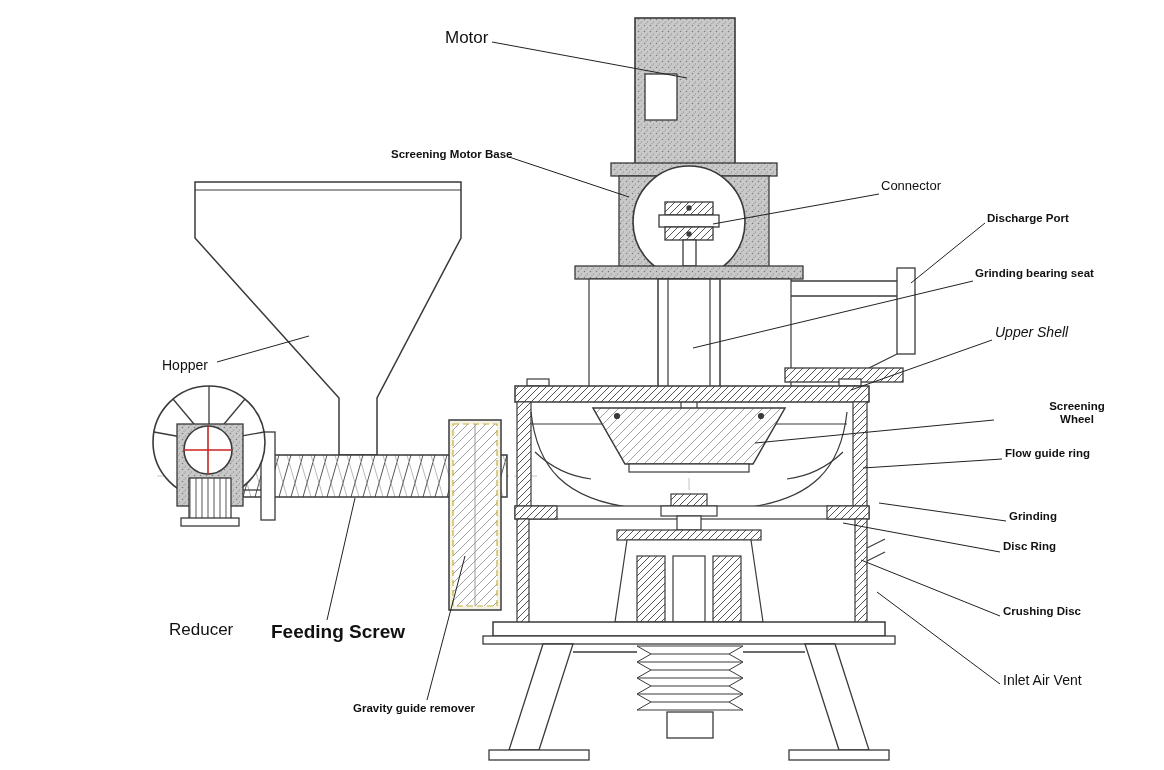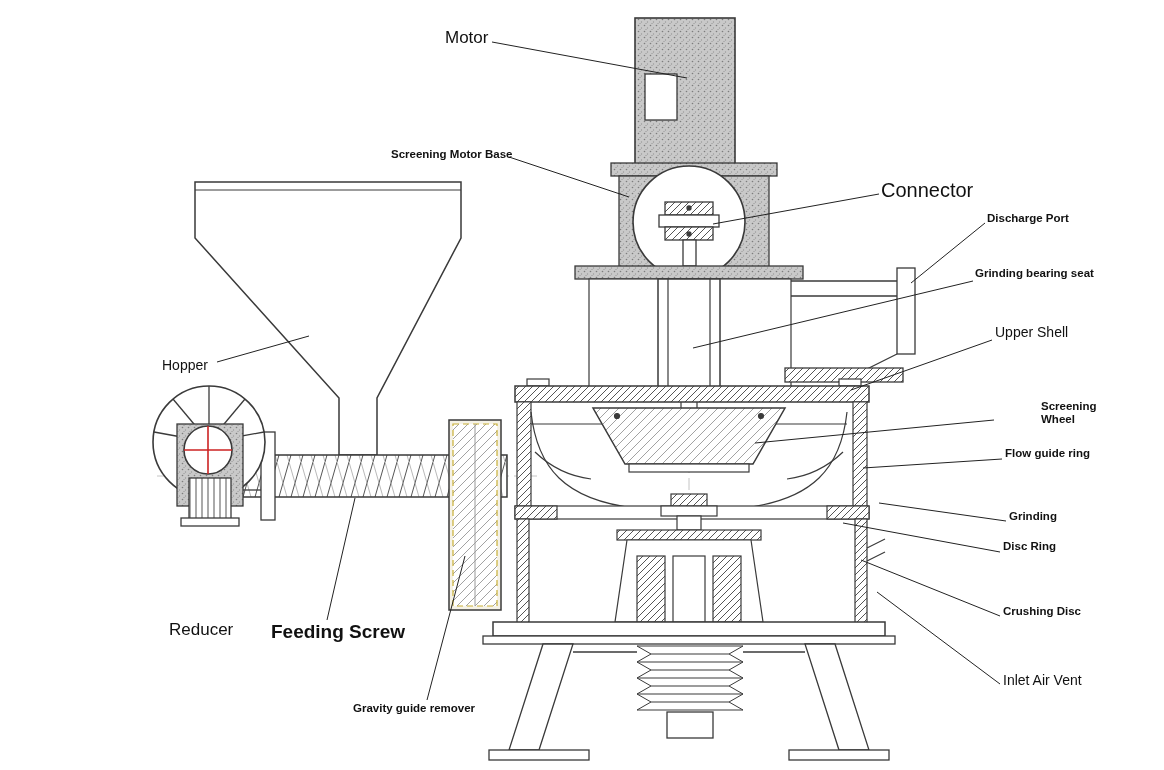--- a/index.html
+++ b/index.html
@@ -13,22 +13,22 @@
   }
   #drawing{position:absolute;left:0;top:0;}
   .label{
     position:absolute;
     color:#111;
     white-space:nowrap;
     line-height:1.15;
   }
   .lg{font-size:17px;}
   .md{font-size:14px;}
-  .md2{font-size:20px;}
-  .sm{font-size:11.5px;font-weight:bold;}
+  .md2{font-size:13px;}
+  .sm{font-size:11.5px;font-weight:bold;text-align:center;}
   .wrap{white-space:normal;width:72px;}
 </style>
 </head>
 <body>
 
 <div id="stage">
 
   <svg id="drawing" width="1164" height="770" viewBox="0 0 1164 770" xmlns="http://www.w3.org/2000/svg">
     <defs>
       <pattern id="speckle" width="6" height="6" patternUnits="userSpaceOnUse">
@@ -195,21 +195,21 @@
       <line x1="290" y1="620" x2="318" y2="498"></line>
       <line x1="390" y1="700" x2="428" y2="556"></line>
     </g>
   </svg>
 
   <div class="label lg" style="left:408px; top:28px;">Motor</div>
   <div class="label sm" style="left:354px; top:148px;">Screening Motor Base</div>
   <div class="label md2" style="left:844px; top:179px;">Connector</div>
   <div class="label sm" style="left:950px; top:212px;">Discharge Port</div>
   <div class="label sm" style="left:938px; top:267px;">Grinding bearing seat</div>
-  <div class="label md" style="left:958px; top:324px;">Upper Shell</div>
+  <div class="label md" style="left:958px; top:324px;font-style:italic;">Upper Shell</div>
   <div class="label sm wrap" style="left:1004px; top:400px;">Screening Wheel</div>
   <div class="label sm" style="left:968px; top:447px;">Flow guide ring</div>
   <div class="label sm" style="left:972px; top:510px;">Grinding</div>
   <div class="label sm" style="left:966px; top:540px;">Disc Ring</div>
   <div class="label sm" style="left:966px; top:605px;">Crushing Disc</div>
   <div class="label md" style="left:966px; top:672px;">Inlet Air Vent</div>
   <div class="label md" style="left:125px; top:357px;">Hopper</div>
   <div class="label lg" style="left:132px; top:620px;text-align:right;">Reducer</div>
   <div class="label md" style="left:234px; top:621px; font-weight:bold; font-size:19px;">Feeding Screw</div>
   <div class="label sm" style="left:316px; top:702px;">Gravity guide remover</div>

